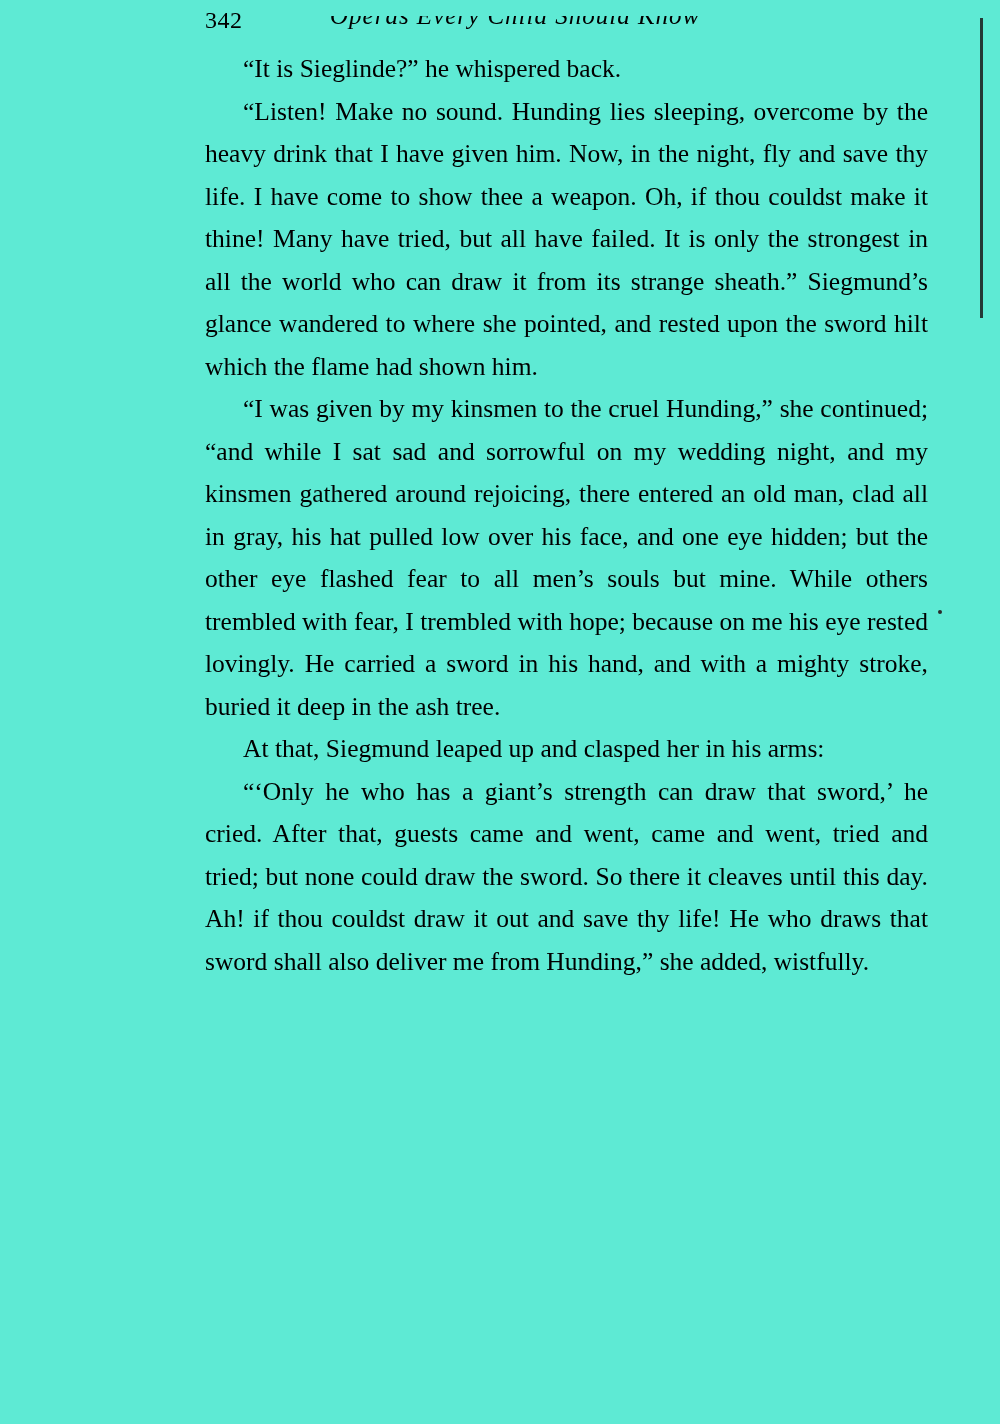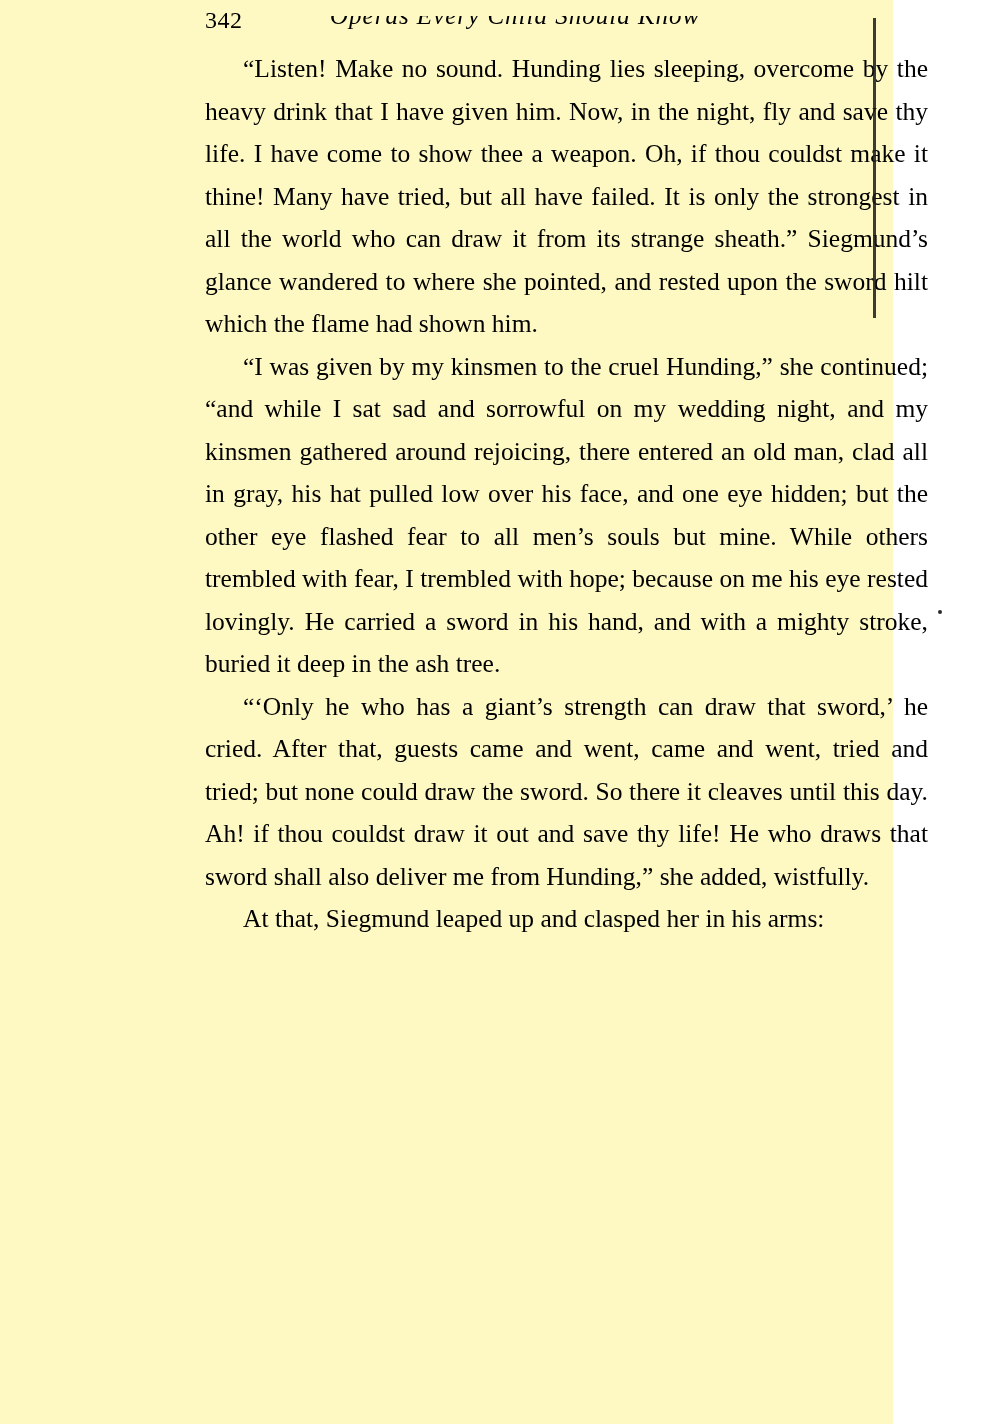--- a/index.html
+++ b/index.html
@@ -12,23 +12,23 @@
     height: 1424px;
     position: relative;
     overflow: hidden;
     font-family: "Liberation Serif", serif;
     color: #000000;
   }
 
   .page {
     position: absolute;
     top: 0; left: 0;
-    width: 893px;
+    width: 1000px;
     height: 1424px;
-    background: #fef9c3;
+    background: #5eead4;
   }
 
   
   .running-head {
     position: absolute;
     top: 2px;
     left: 0;
     width: 1000px;
     height: 34px;
   }
@@ -93,22 +93,23 @@
 <body>
 
 <div class="page">
 
   <div class="running-head">
     <div class="folio">342</div>
     <div class="head-title">Operas Every Child Should Know</div>
   </div>
 
   <div class="textblock">
+    <p>“It is Sieglinde?” he whispered back.</p>
     <p>“Listen! Make no sound. Hunding lies sleeping, overcome by the heavy drink that I have given him. Now, in the night, fly and save thy life. I have come to show thee a weapon. Oh, if thou couldst make it thine! Many have tried, but all have failed. It is only the strongest in all the world who can draw it from its strange sheath.” Siegmund’s glance wandered to where she pointed, and rested upon the sword hilt which the flame had shown him.</p>
     <p>“I was given by my kinsmen to the cruel Hunding,” she continued; “and while I sat sad and sorrowful on my wedding night, and my kinsmen gathered around rejoicing, there entered an old man, clad all in gray, his hat pulled low over his face, and one eye hidden; but the other eye flashed fear to all men’s souls but mine. While others trembled with fear, I trembled with hope; because on me his eye rested lovingly. He carried a sword in his hand, and with a mighty stroke, buried it deep in the ash tree.</p>
+    <p>At that, Siegmund leaped up and clasped her in his arms:</p>
     <p>“‘Only he who has a giant’s strength can draw that sword,’ he cried. After that, guests came and went, came and went, tried and tried; but none could draw the sword. So there it cleaves until this day. Ah! if thou couldst draw it out and save thy life! He who draws that sword shall also deliver me from Hunding,” she added, wistfully.</p>
-    <p>At that, Siegmund leaped up and clasped her in his arms:</p>
   </div>
 
   <div class="gutter-rule"></div>
   <div class="stray-mark"></div>
 
 </div>
 
 </body></html>

